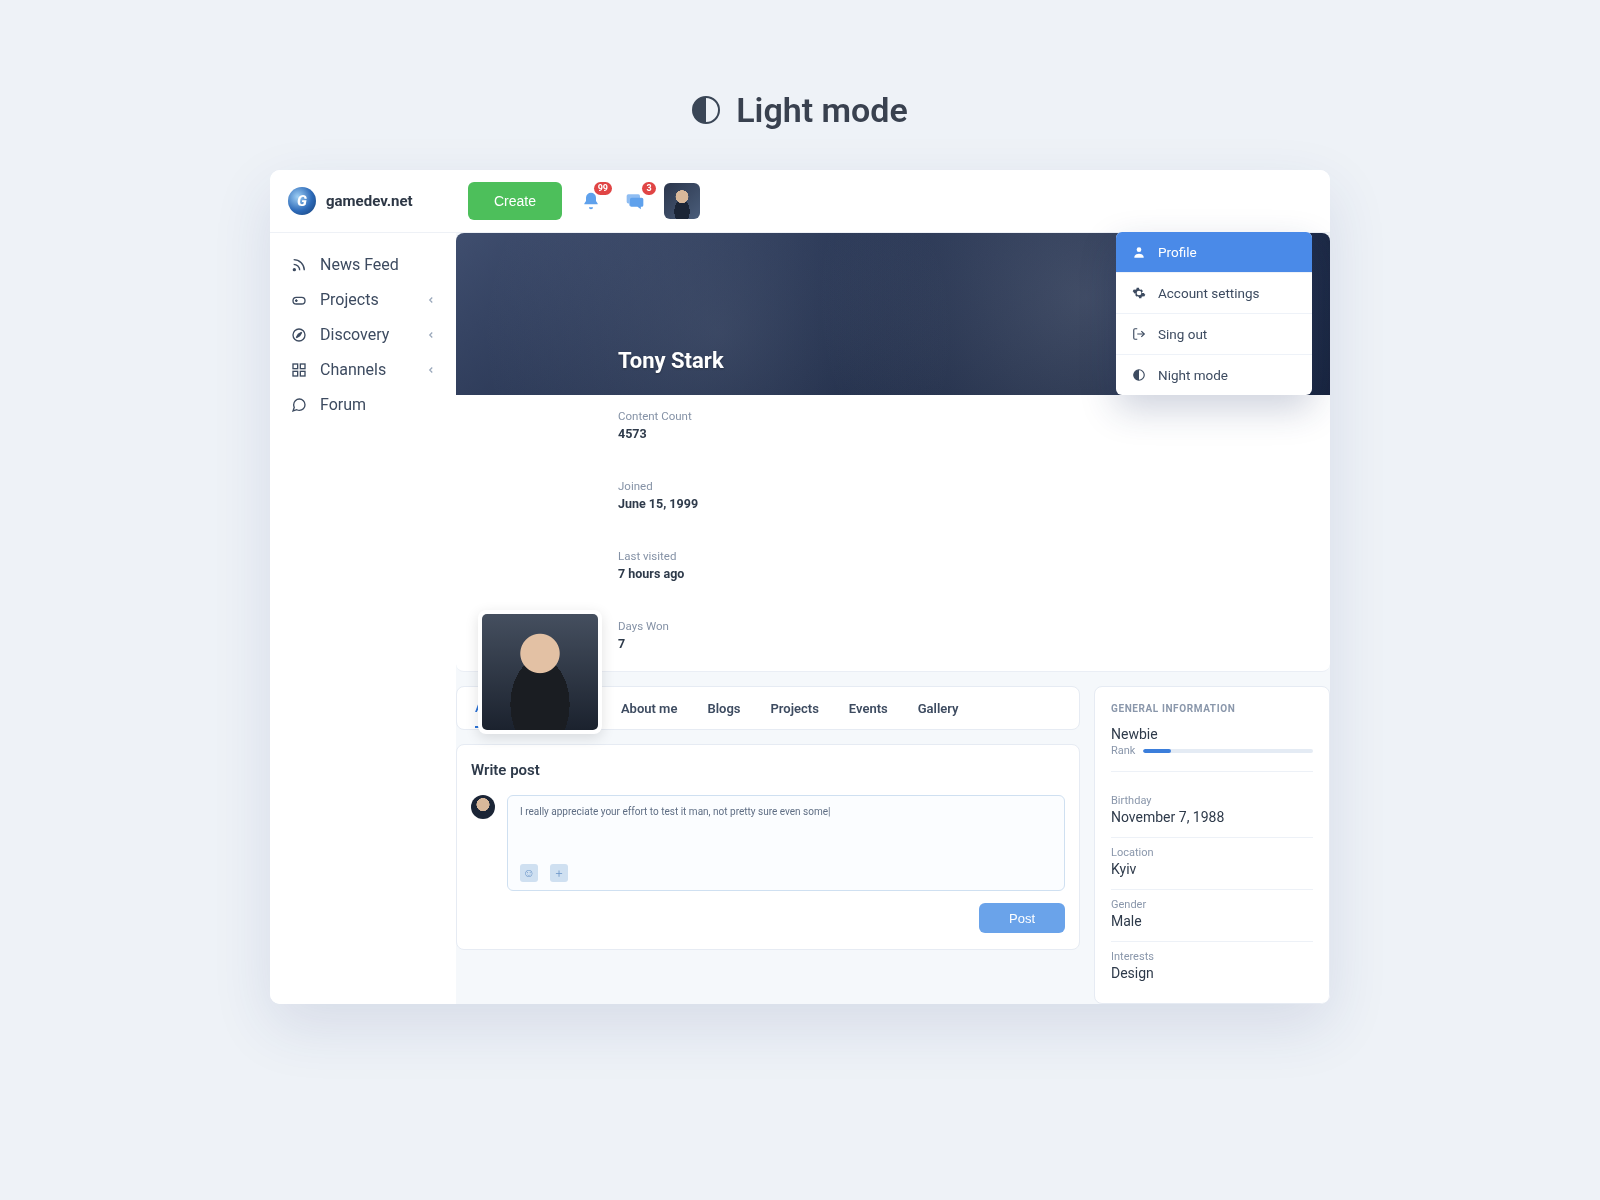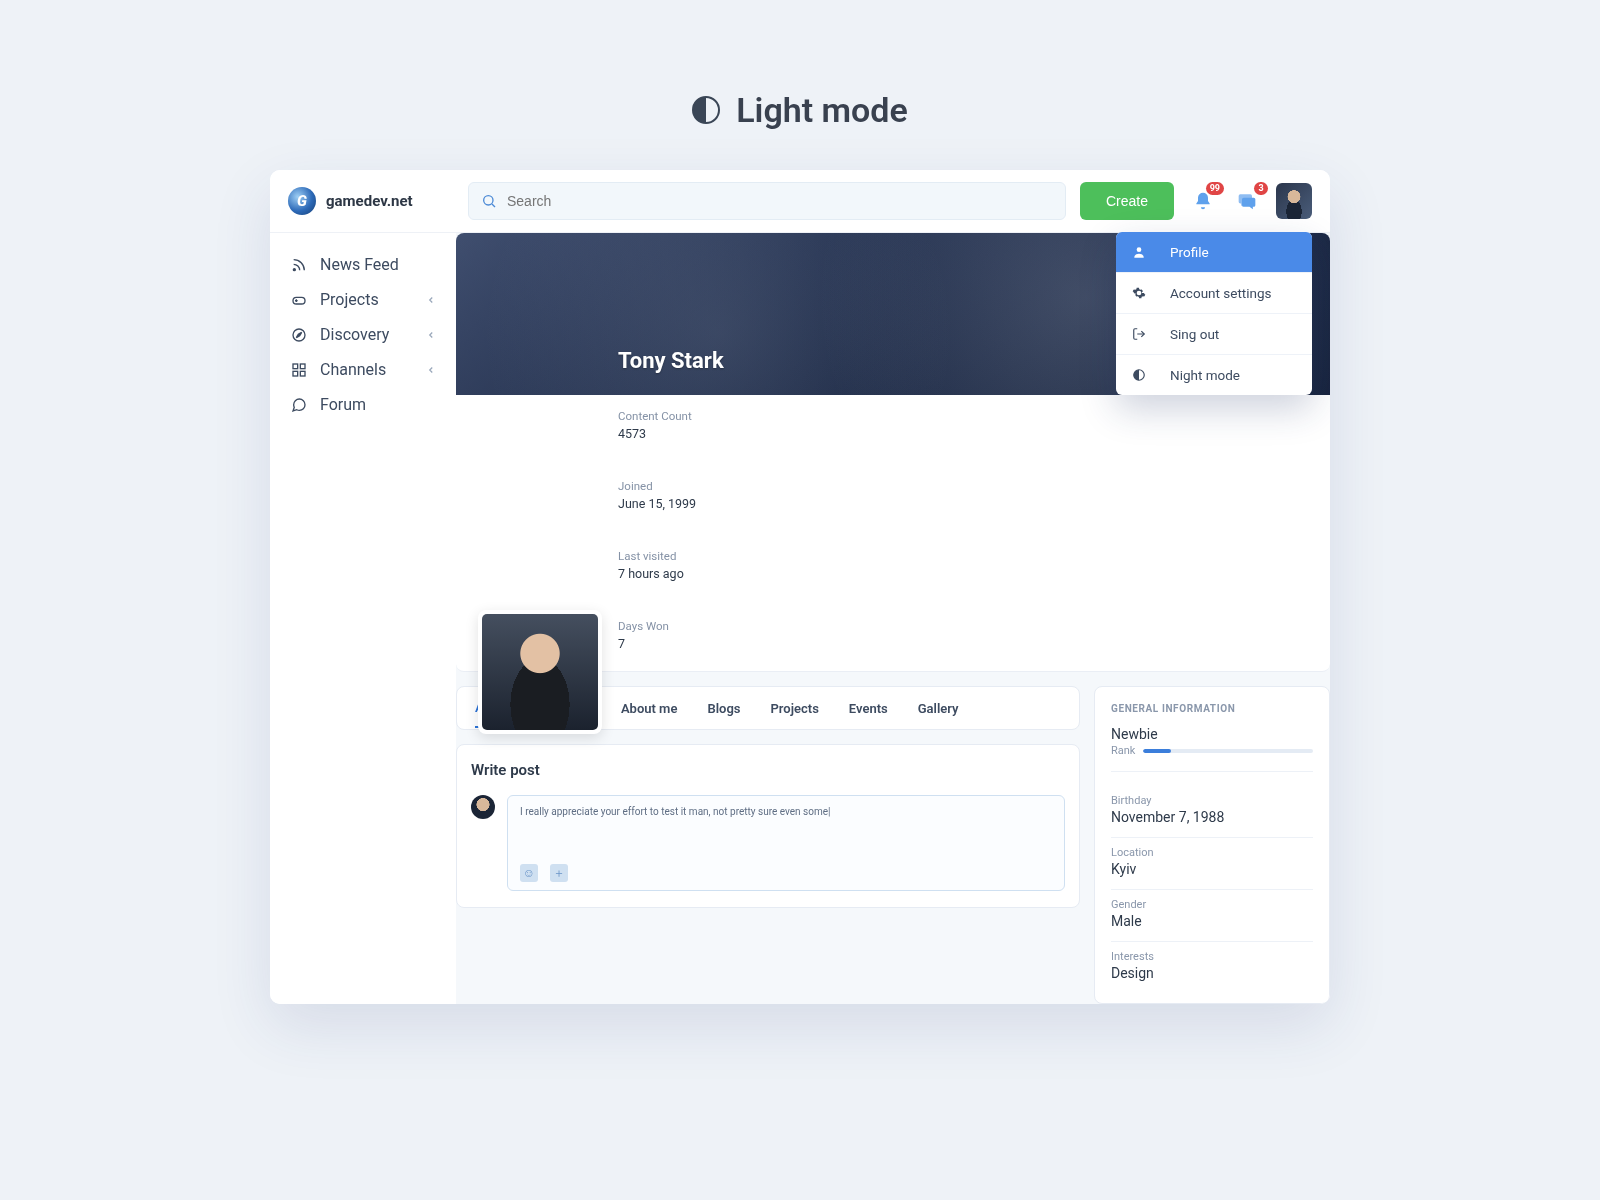--- a/index.html
+++ b/index.html
@@ -205,21 +205,21 @@
   .profile-stats {
     background: #fff;
     border-radius: 0 0 8px 8px;
     padding: 14px 20px 20px 162px;
     display: flex;
     gap: 38px;
     border-bottom: 1px solid #eaeef5;
     flex-direction: column;
   }
   .stat .label { font-size: 11.5px; color: #8592a6; margin-bottom: 3px; }
-  .stat .value { font-size: 12.5px; color: #2e3a4a; font-weight: 400; }
+  .stat .value { font-size: 12.5px; color: #2e3a4a; font-weight: 700; }
 
   
   .columns {
     display: flex;
     gap: 14px;
     padding: 14px 0 0 0;
   }
   .left-col { flex: 1; min-width: 0; display:flex; flex-direction:column; gap:14px;}
   .right-col { width: 236px; flex-shrink: 0; }
 
@@ -323,21 +323,21 @@
     top: 62px;
     right: 18px;
     width: 196px;
     background: #fff;
     border-radius: 6px;
     box-shadow: 0 14px 36px rgba(30,50,100,.22);
     overflow: hidden;
     z-index: 50;
   }
   .dropdown .item {
-    display: flex; align-items: center; gap: 24px;
+    display: flex; align-items: center; gap: 12px;
     padding: 12px 16px;
     font-size: 13.5px;
     color: #3d4b60;
     cursor: pointer;
     border-top: 1px solid #eef2f8;
   }
   .dropdown .item:first-child { border-top: none; }
   .dropdown .item.active {
     background: #4a8ae8; color: #fff;
   }
@@ -352,29 +352,20 @@
   <span class="icon-circ"></span>
   <h1>Light mode</h1>
 </div>
 
 <div class="app">
 
   <div class="topbar">
     <div class="brand">
       <span class="logo">G</span>
       <span class="name">gamedev.net</span>
-    </div>
-    <div class="search-wrap">
-      <span class="sicon">
-        <svg width="16" height="16" viewBox="0 0 24 24" fill="none" stroke="currentColor" stroke-width="2">
-            <circle cx="11" cy="11" r="7"></circle>
-            <line x1="21" y1="21" x2="16.5" y2="16.5"></line>
-          </svg>
-      </span>
-      <input type="text" placeholder="Search" style="">
     </div>
     <button class="create-btn">Create</button>
     <div class="icon-btn">
       <svg width="20" height="20" viewBox="0 0 24 24" fill="currentColor">
           <path d="M12 2a6 6 0 0 0-6 6v4l-2 3v1h16v-1l-2-3V8a6 6 0 0 0-6-6zm0 20a2.5 2.5 0 0 0 2.5-2.5h-5A2.5 2.5 0 0 0 12 22z"></path>
         </svg>
       <span class="badge">99</span>
     </div>
     <div class="icon-btn">
       <svg width="20" height="20" viewBox="0 0 24 24" fill="currentColor">
@@ -541,20 +532,23 @@
             <div class="compose">
               <div class="avatar-xs"></div>
               <div class="textarea-wrap">
                 <textarea style="">I really appreciate your effort to test it man, not pretty sure even some|</textarea>
                 <div class="compose-actions">
                   <span class="mini-icon">☺</span>
                   <span class="mini-icon">＋</span>
                 </div>
               </div>
             </div>
+            <div class="post-row">
+              <button class="post-btn">Post</button>
+            </div>
           </div>
         </div>
 
         <div class="right-col">
           <div class="info-card">
             <h4>GENERAL INFORMATION</h4>
             <div class="rank-val">Newbie</div>
             <div class="rank-row">
               <span class="rank-label">Rank</span>
               <div class="rank-bar">

